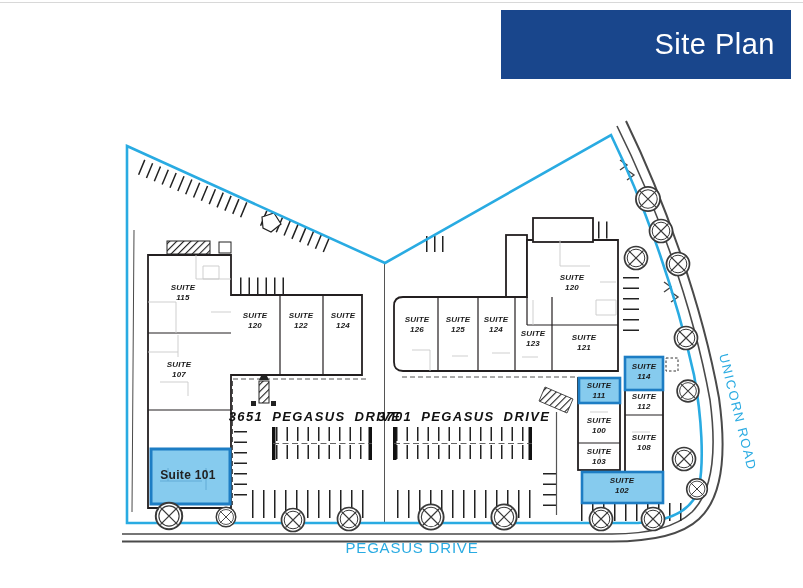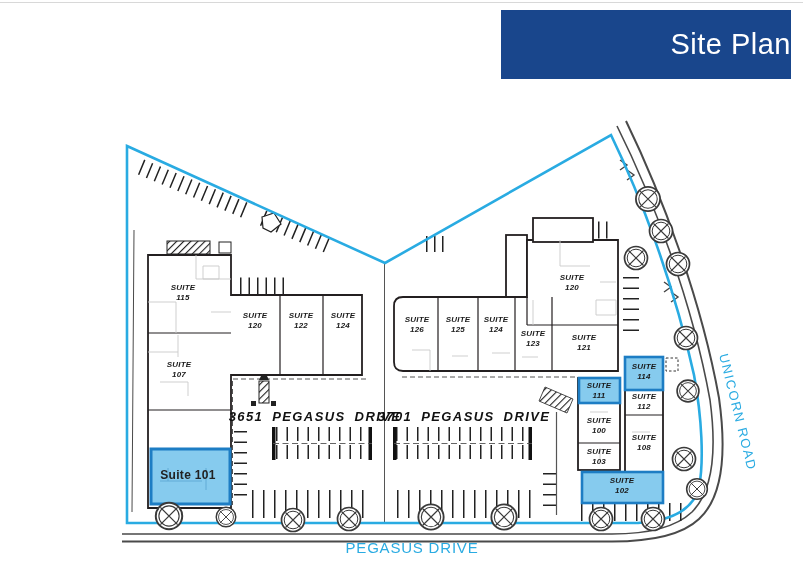--- a/index.html
+++ b/index.html
@@ -4,21 +4,21 @@
 <style>
   html,body { margin:0; padding:0; background:#ffffff; }
   #stage {
     position:relative; width:803px; height:588px; background:#fff;
     font-family:"Liberation Sans", sans-serif; overflow:hidden;
   }
   #topline { position:absolute; left:0; top:2px; width:100%; height:1px; background:#d8d8d8; }
   #hdr {
     position:absolute; left:501px; top:10px; width:290px; height:69px;
     background:#19468C; color:#fff; display:flex; align-items:center;
-    justify-content:flex-end; box-sizing:border-box;
+    justify-content:flex-end; padding-right:16px; box-sizing:border-box;
     font-size:29px; font-weight:400; letter-spacing:0.5px;
   }
   svg { position:absolute; left:0; top:0; }
   .bld  { fill:#ffffff; stroke:#231F20; stroke-width:1.8; }
   .wall { fill:none; stroke:#231F20; stroke-width:1.2; }
   .det  { fill:none; stroke:#c9c9c9; stroke-width:0.9; }
   .det101 { fill:none; stroke:#5FA8D3; stroke-width:0.9; }
   .hl   { stroke:#1D7DC4; stroke-width:2.6; }
   .hl101{ stroke:#1D7DC4; stroke-width:3; }
   .ticks line { stroke:#222; }

